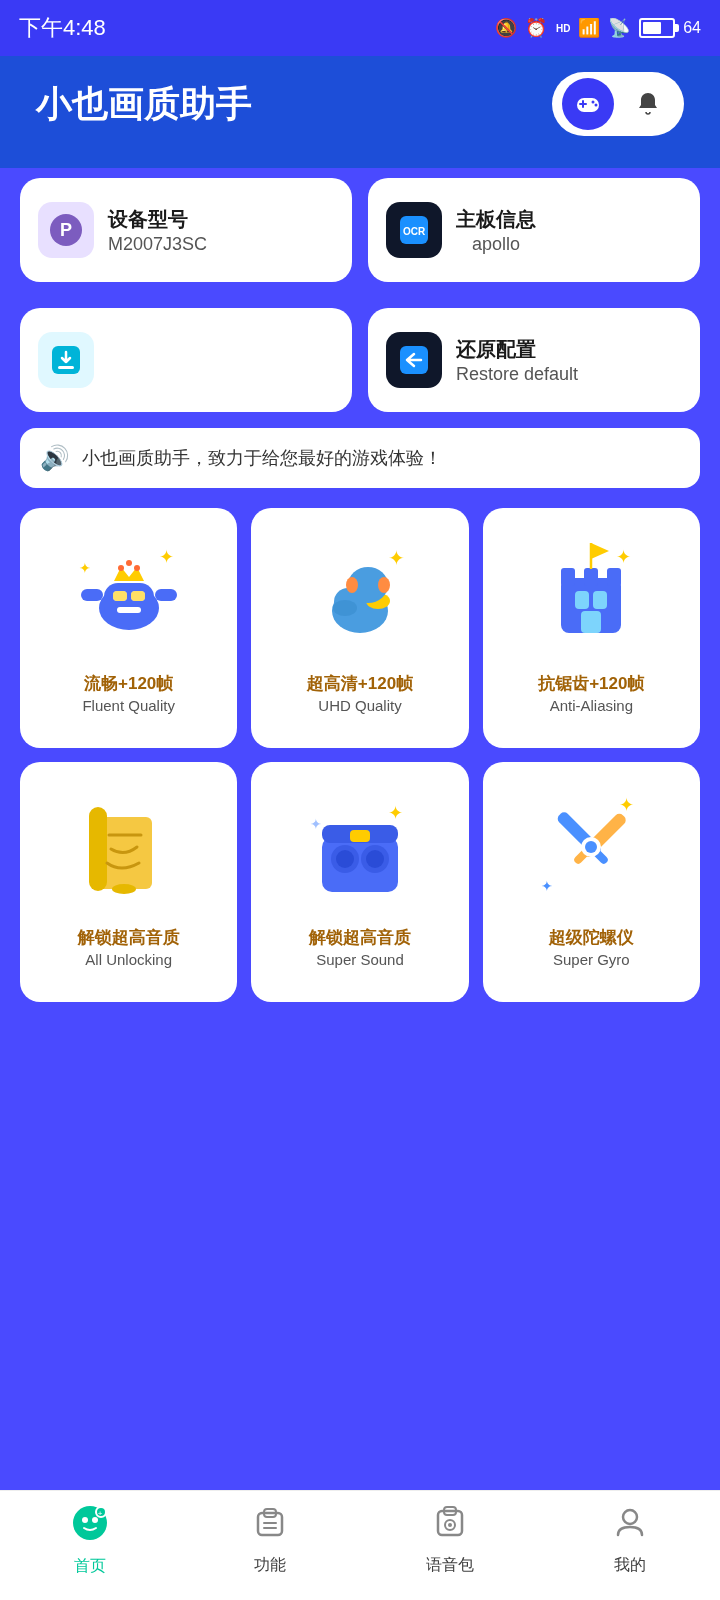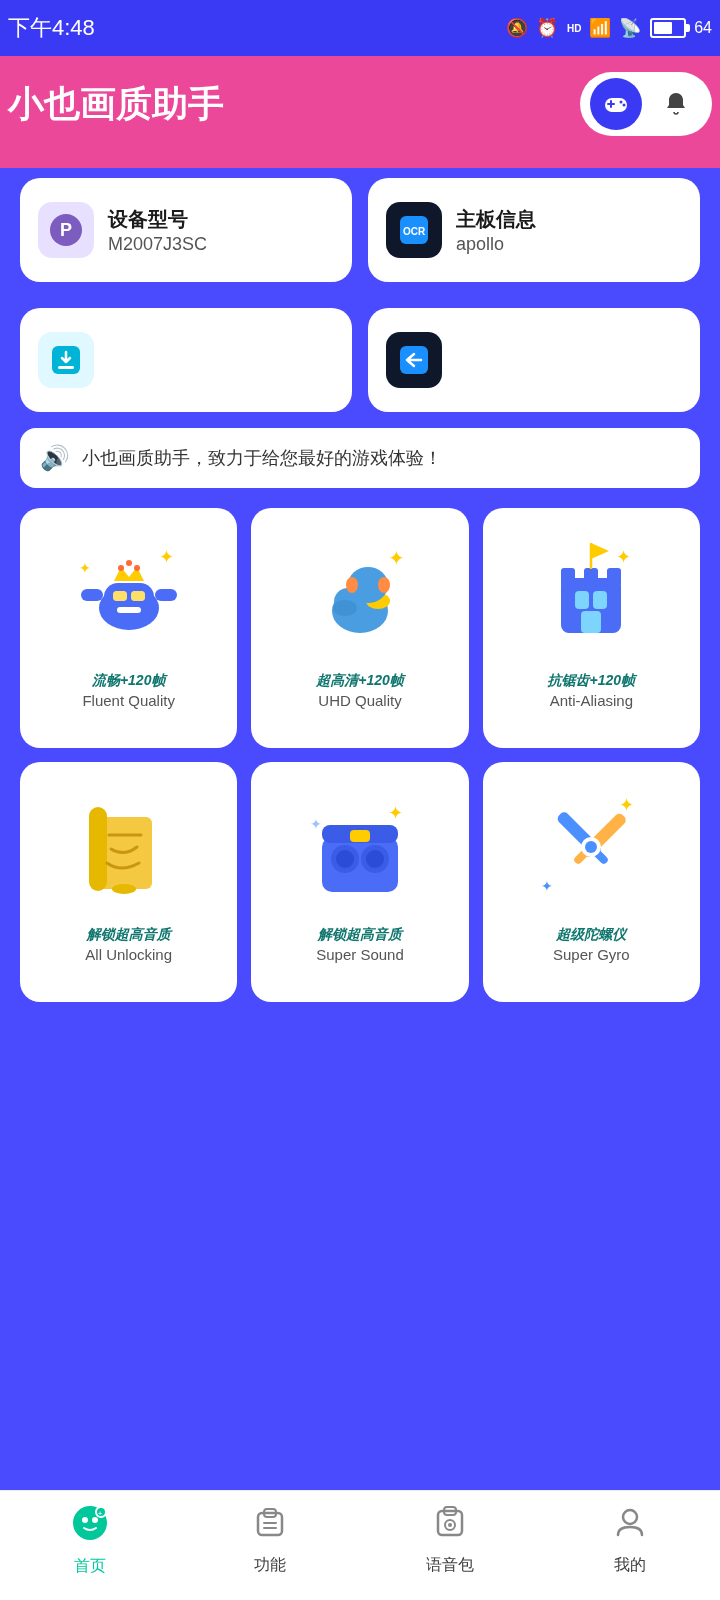--- a/index.html
+++ b/index.html
@@ -12,21 +12,21 @@
       overflow-x: hidden;
     }
 
     
     .status-bar {
       background: #3a3af5;
       color: #fff;
       display: flex;
       justify-content: space-between;
       align-items: center;
-      padding: 10px 8px;
+      padding: 10px 19px;
       height: 56px;
     }
     .status-time { font-size: 22px; font-weight: 500; }
     .status-icons { display: flex; align-items: center; gap: 8px; font-size: 18px; }
     .battery-icon {
       border: 2px solid #fff;
       border-radius: 3px;
       width: 36px;
       height: 20px;
       display: inline-flex;
@@ -47,22 +47,22 @@
     }
     .battery-fill {
       background: #fff;
       height: 100%;
       width: 64%;
       border-radius: 1px;
     }
 
     
     .header {
-      background: #ec4899;
-      padding: 16px 8px 32px;
+      background: #1d4ed8;
+      padding: 16px 36px 32px;
       display: flex;
       justify-content: space-between;
       align-items: center;
     }
     .app-title {
       color: #fff;
       font-size: 36px;
       font-weight: 700;
     }
     .header-buttons {
@@ -120,21 +120,21 @@
       align-items: center;
       justify-content: center;
       font-size: 28px;
       flex-shrink: 0;
     }
     .icon-purple { background: #e8e0ff; color: #6c3fff; }
     .icon-blue { background: #0f172a; color: #1a90ff; }
     .icon-teal { background: #e0f8ff; color: #00b4d8; }
     .info-card-text { display: flex; flex-direction: column; }
     .info-card-title { font-size: 20px; font-weight: 700; color: #1a1a1a; line-height: 1.3; }
-    .info-card-sub { font-size: 18px; color: #555; margin-top: 2px; }
+    .info-card-sub { font-size: 18px; color: #555; margin-top: 2px; text-align: center; }
 
     
     .announcement {
       background: #fff;
       border-radius: 16px;
       padding: 16px 20px;
       display: flex;
       align-items: center;
       gap: 12px;
       margin-bottom: 20px;
@@ -160,21 +160,21 @@
       min-height: 240px;
     }
     .feature-img {
       width: 130px;
       height: 130px;
       margin-bottom: 14px;
       display: flex;
       align-items: center;
       justify-content: center;
     }
-    .feature-title-cn { font-size: 14px; font-weight: 700; color: #0f766e; text-align: center; margin-bottom: 2px; font-style: italic; }
+    .feature-title-cn { font-size: 17px; font-weight: 700; color: #a16207; text-align: center; margin-bottom: 2px; }
     .feature-title-en { font-size: 15px; color: #555; text-align: center; }
 
     
     .bottom-nav {
       position: fixed;
       bottom: 0;
       left: 0;
       width: 720px;
       height: 110px;
       background: #fff;
@@ -277,20 +277,24 @@
         </svg>
       </div>
     </div>
     <div class="info-card">
       <div class="info-card-icon icon-blue">
         <svg width="36" height="36" viewBox="0 0 36 36" fill="none" xmlns="http://www.w3.org/2000/svg">
           <rect x="4" y="4" width="28" height="28" rx="6" fill="#1a90ff"></rect>
           <path d="M11 18h14M18 12l-7 6 7 6" stroke="white" stroke-width="2.5" stroke-linecap="round" stroke-linejoin="round"></path>
         </svg>
       </div>
+      <div class="info-card-text">
+        <span class="info-card-title">还原配置</span>
+        <span class="info-card-sub">Restore default</span>
+      </div>
     </div>
   </div>
 
   <div class="announcement">
     <span class="announce-icon">🔊</span>
     <span>小也画质助手，致力于给您最好的游戏体验！</span>
   </div>
 
   <div class="feature-grid">
 

